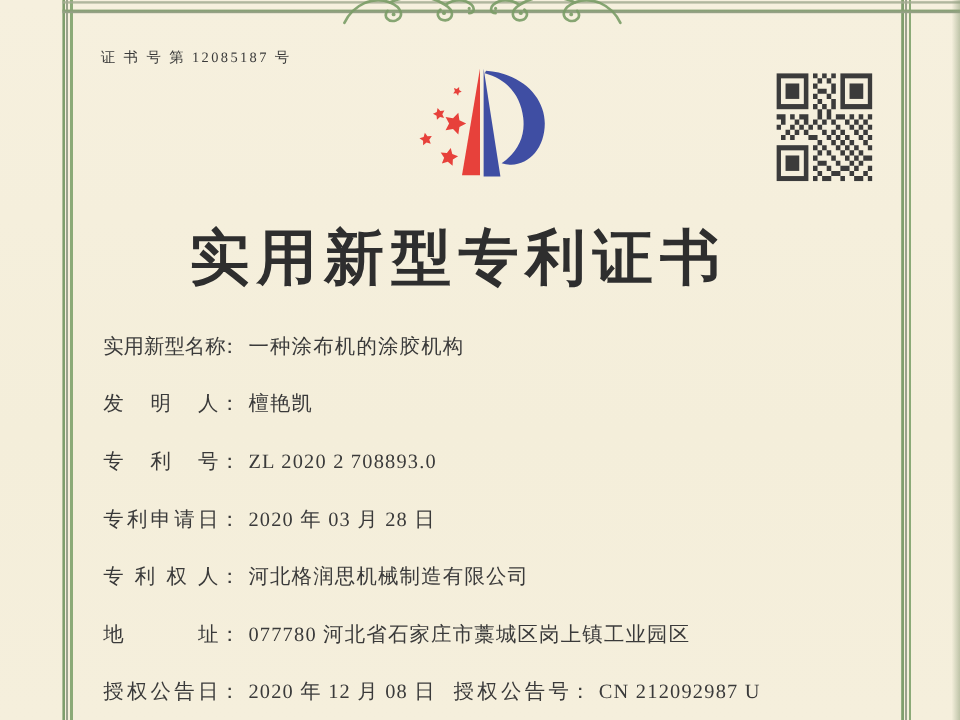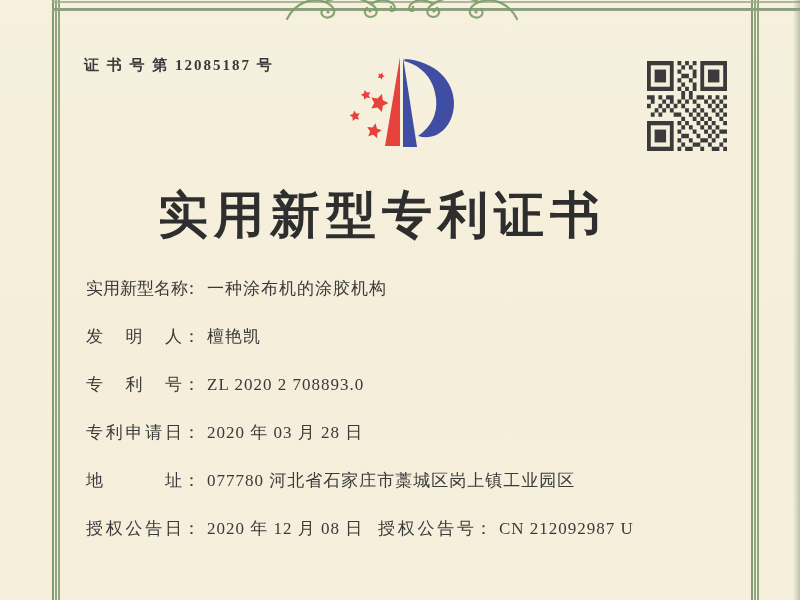--- a/index.html
+++ b/index.html
@@ -19,21 +19,21 @@
       #8baa77 6.5px 8.5px, rgba(0,0,0,0) 8.5px 9px);}
   .v-left{left:52px}
   .v-right{left:751px}
   .h-top-1{position:absolute;left:52px;right:0;top:1px;height:2px;background:#a3ac92;opacity:.85}
   .h-top-2{position:absolute;left:52px;right:0;top:8px;height:2.5px;background:linear-gradient(#85a071,#98a18a)}
   .edge-right{position:absolute;right:0;top:0;bottom:0;width:7px;
     background:linear-gradient(to left,rgba(145,160,125,.55),rgba(145,160,125,0));}
 
   .ornament{position:absolute;left:281px;top:-5px;width:242px;height:26px;}
 
-  .cert-number{position:absolute;left:84px;top:56px;font-size:15px;letter-spacing:2px;font-weight:bold;}
+  .cert-number{position:absolute;left:84px;top:40px;font-size:12px;letter-spacing:2px;}
 
   .logo{position:absolute;left:338px;top:54px;width:130px;height:110px;}
   .qr{position:absolute;left:647px;top:61px;width:80px;height:90px;}
 
   .doc-title{position:absolute;left:0;right:36px;top:182px;text-align:center;
     font-size:50px;font-weight:700;letter-spacing:6px;color:#2e2e2e;}
 
   .fields{position:absolute;left:86px;top:277px;font-size:17px;width:640px;}
   .row{position:relative;height:48px;white-space:nowrap;}
   .lbl{display:inline-block;width:96px;text-align:justify;text-align-last:justify;white-space:nowrap;}
@@ -109,20 +109,23 @@
     <div class="row">
       <span class="lbl">发明人</span><span class="colon">：</span><span class="val">檀艳凯</span>
     </div>
     <div class="row">
       <span class="lbl">专利号</span><span class="colon">：</span><span class="val">ZL 2020 2 708893.0</span>
     </div>
     <div class="row">
       <span class="lbl">专利申请日</span><span class="colon">：</span><span class="val">2020 年 03 月 28 日</span>
     </div>
     <div class="row">
+      <span class="lbl">专利权人</span><span class="colon">：</span><span class="val">河北格润思机械制造有限公司</span>
+    </div>
+    <div class="row">
       <span class="lbl">地址</span><span class="colon">：</span><span class="val">077780 河北省石家庄市藁城区岗上镇工业园区</span>
     </div>
     <div class="row">
       <span>
         <span class="lbl">授权公告日</span><span class="colon">：</span><span class="val">2020 年 12 月 08 日</span>
       </span>
       <span class="pair2">
         <span class="lbl">授权公告号</span><span class="colon">：</span><span class="val">CN 212092987 U</span>
       </span>
     </div>

